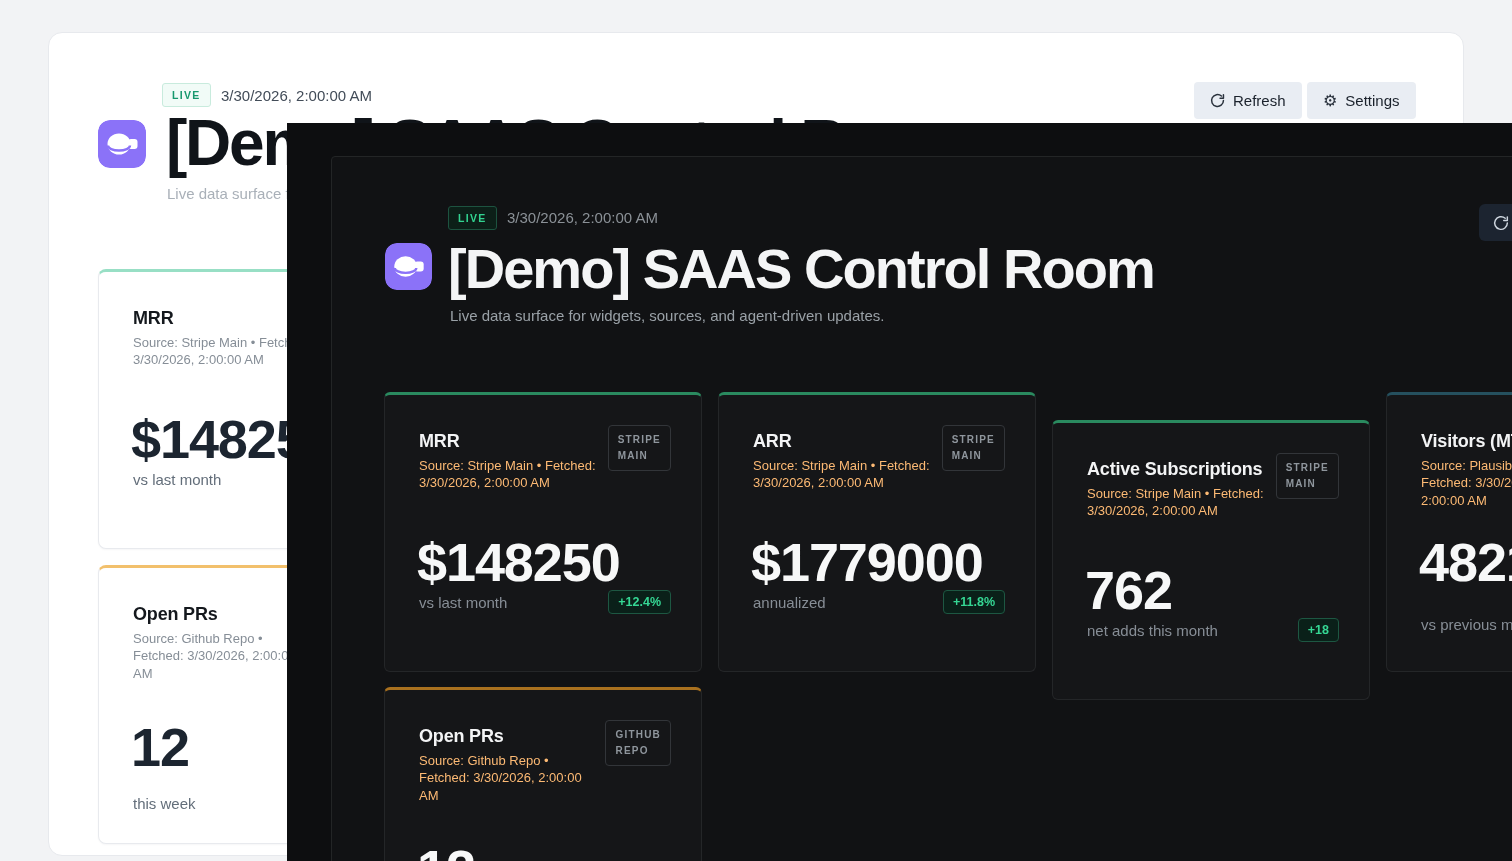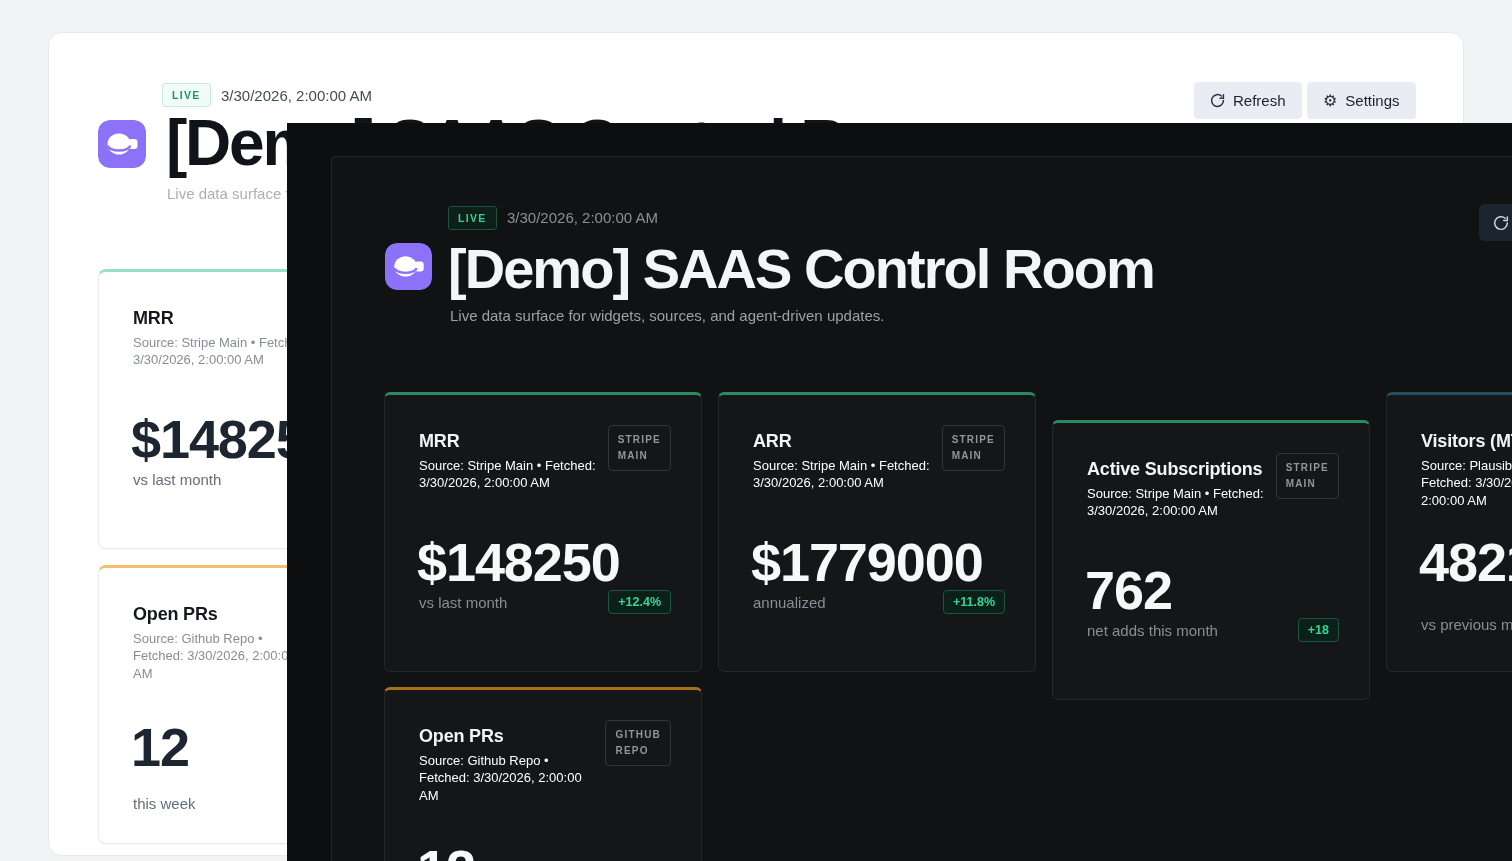--- a/index.html
+++ b/index.html
@@ -53,21 +53,21 @@
   .card.acc-green-l{border-top:3px solid #98dfc5;}
   .card.acc-orange-l{border-top:3px solid #f2c06c;}
   .card.acc-green-d{border-top:3px solid #2a8a5f;}
   .card.acc-orange-d{border-top:3px solid #a9711f;}
   .card.acc-blue-d{border-top:3px solid #25505e;}
 
   .card-title{position:absolute;left:34px;top:36px;font-size:18px;font-weight:700;letter-spacing:-0.01em;}
   .darkc .card-title{color:#f3f4f5;}
   .lightc .card-title{color:#14181d;}
   .card-source{position:absolute;left:34px;top:62px;width:180px;font-size:13px;line-height:1.33;}
-  .darkc .card-source{color:#ffffff;}
+  .darkc .card-source{color:#fdba74;}
   .lightc .card-source{color:#868e97;}
   .src-badge{
     position:absolute;right:30px;top:30px;
     font-size:10px;font-weight:700;letter-spacing:1.2px;line-height:1.6;
     padding:6px 9px;border-radius:4px;
   }
   .darkc .src-badge{color:#8f969d;border:1px solid #323539;}
   .lightc .src-badge{color:#878f98;border:1px solid #e1e4e8;}
   .card-value{position:absolute;left:32px;top:140px;font-size:54px;font-weight:700;letter-spacing:-0.02em;line-height:1;}
   .card-value.low{top:152px;}

